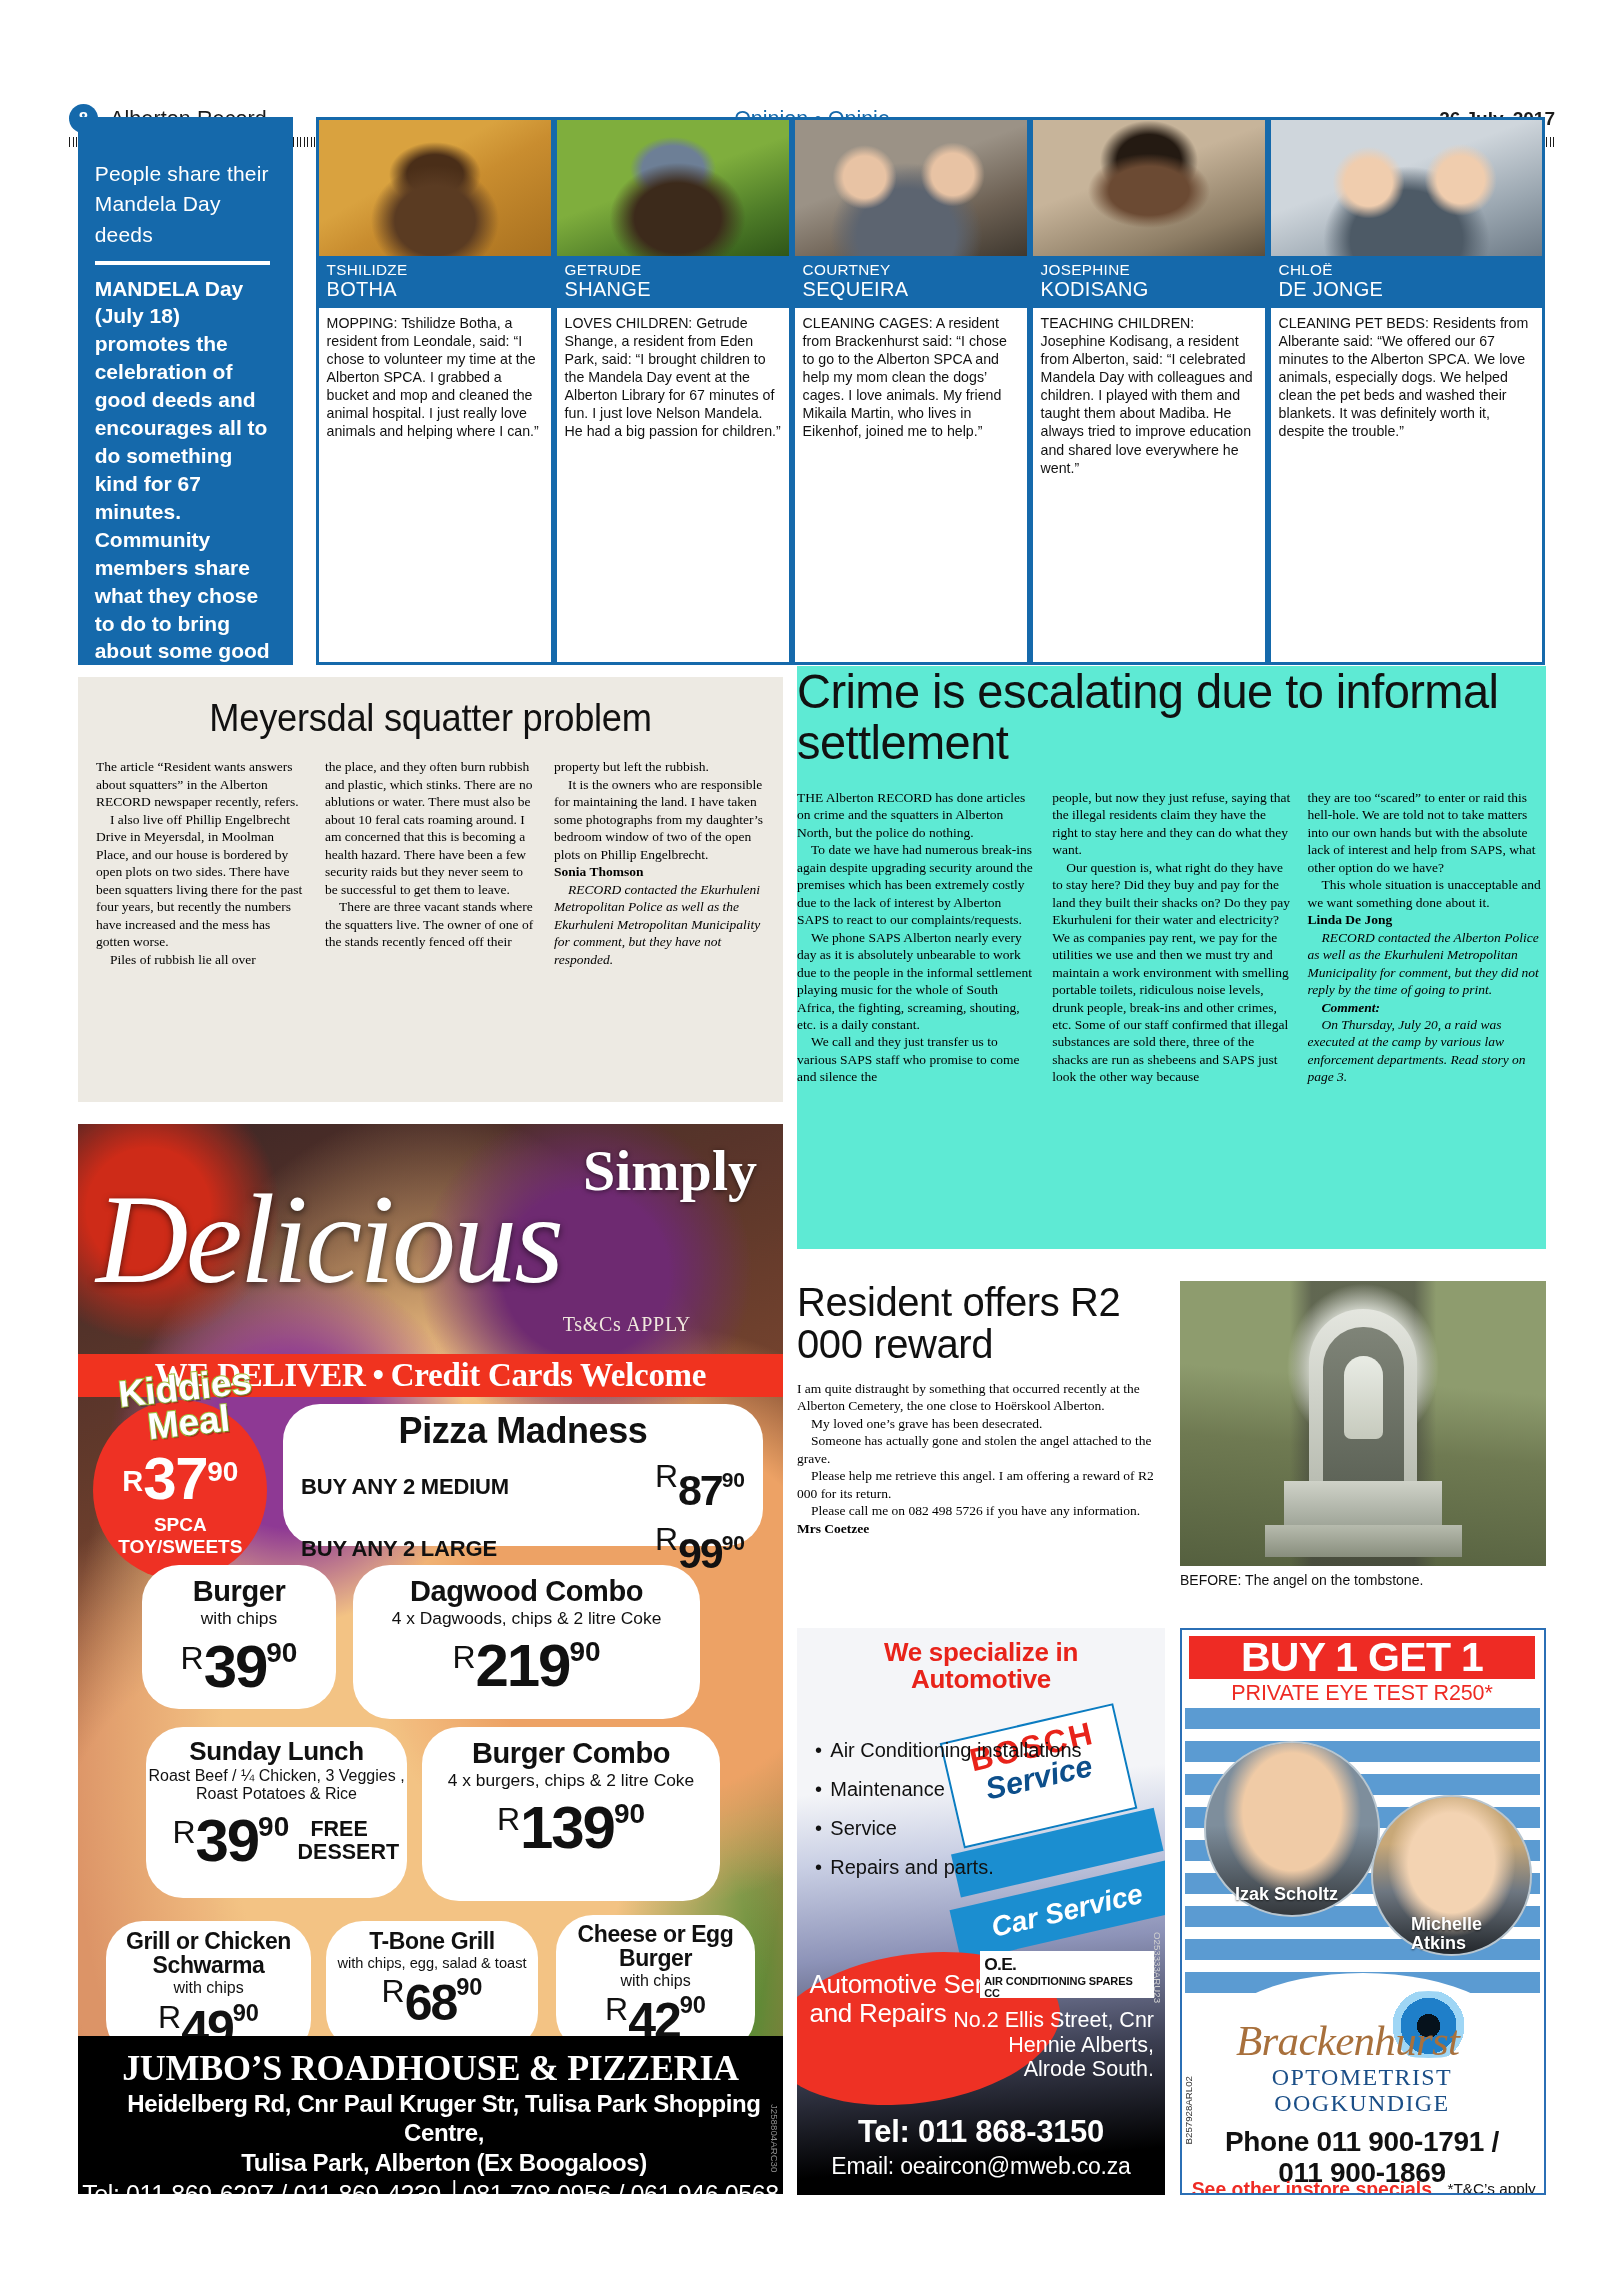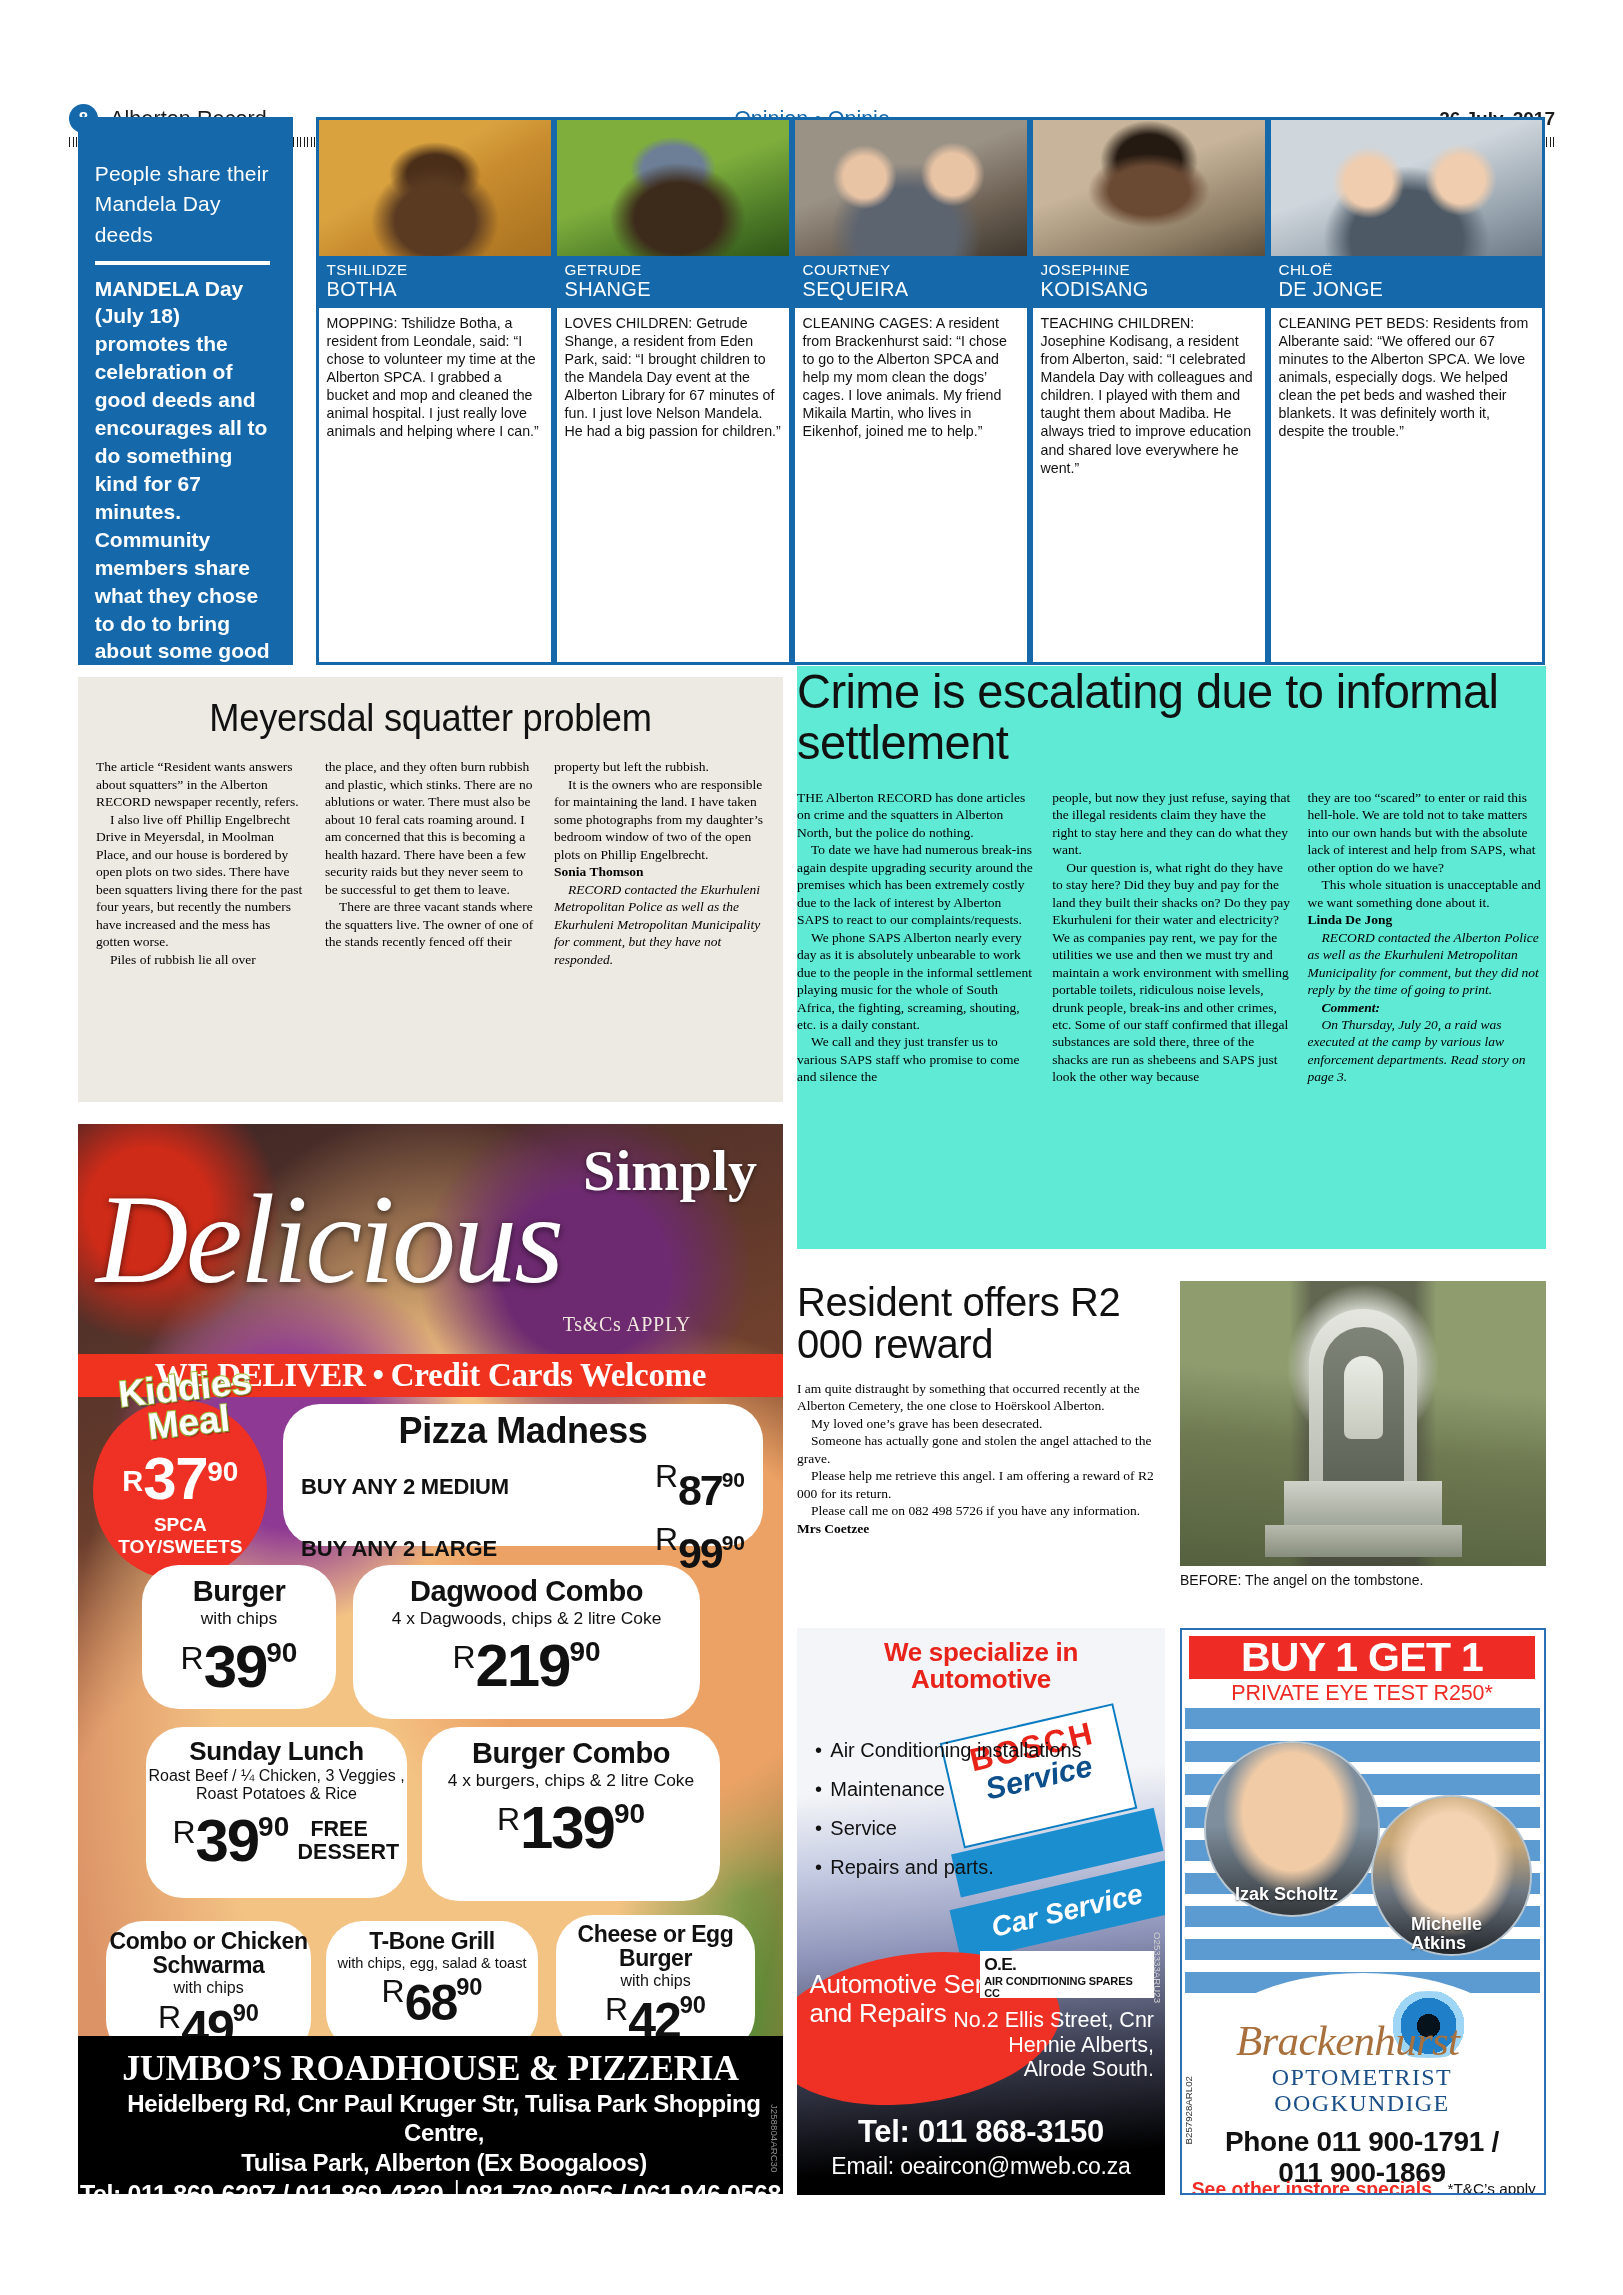--- a/index.html
+++ b/index.html
@@ -96,21 +96,21 @@
   .bub-sub{font-size:17.4px;line-height:1.15;margin-top:1.4px;}
   .pr{font-weight:bold;letter-spacing:-2.1px;}
   .pr .r{font-size:32px;font-weight:400;letter-spacing:0;vertical-align:18px;}
   .pr .n{font-size:60px;}
   .pr .c{font-size:28px;letter-spacing:0;vertical-align:25px;}
   .lineitem{display:flex;align-items:center;justify-content:space-between;padding:0 18px;font-size:22px;font-weight:bold;letter-spacing:-0.2px;}
 
   #jumbo-footer{position:absolute;left:0;bottom:0;width:705px;height:158px;background:#000;color:#fff;text-align:center;}
   #jumbo-name{font-family:"Liberation Serif",serif;font-weight:bold;font-size:36px;letter-spacing:-0.3px;padding-top:11px;}
   #jumbo-addr1,#jumbo-addr2{font-size:24px;font-weight:bold;letter-spacing:-0.4px;line-height:1.22;padding-left:27px;}
-  #jumbo-tel{font-size:25px;font-weight:bold;letter-spacing:-0.4px;padding-top:2.8px;}
+  #jumbo-tel{font-size:25px;font-weight:normal;letter-spacing:-0.4px;padding-top:2.8px;}
   .jcode{position:absolute;right:2.8px;bottom:22px;font-size:9.7px;color:#8d8d8d;writing-mode:vertical-rl;}
 
   
   #ad-auto{position:absolute;left:797px;top:1628px;width:368px;height:567px;overflow:hidden;
       background:linear-gradient(175deg,#f4f5f8 0 28%,#c9cfe4 40%,#8d93b8 56%,#3c3f52 74%,#000 92%);}
   #auto-ttl{position:absolute;left:0;top:11px;width:368px;text-align:center;color:#e8231a;font-weight:bold;
       font-size:26px;line-height:1.02;letter-spacing:-0.3px;}
   #auto-list{position:absolute;left:18px;top:111px;font-size:20px;color:#111;line-height:1.12;}
   #auto-list li{margin-bottom:16.7px;list-style:none;position:relative;}
   #auto-list li:before{content:"•";position:absolute;left:-15.3px;}
@@ -378,21 +378,21 @@
       </div>
     </div>
 
     <div class="bubble" style="left:344px;top:603px;width:298px;height:174px;padding-top:11px;">
       <div class="bub-ttl">Burger Combo</div>
       <div class="bub-sub">4 x burgers, chips &amp; 2 litre Coke</div>
       <div class="pr" style="margin-top:2.8px;"><span class="r">R</span><span class="n">139</span><span class="c">90</span></div>
     </div>
 
     <div class="bubble" style="left:28px;top:797px;width:205px;height:136px;padding-top:8.3px;">
-      <div class="bub-ttl" style="font-size:23px;">Combo or Chicken Schwarma</div>
+      <div class="bub-ttl" style="font-size:23px;">Grill or Chicken Schwarma</div>
       <div class="bub-sub" style="font-size:16px;">with chips</div>
       <div class="pr" style="margin-top:1.4px;"><span class="r">R</span><span class="n" style="font-size:50px;">49</span><span class="c" style="font-size:23.6px;">90</span></div>
     </div>
     <div class="bubble" style="left:248px;top:797px;width:212px;height:129px;padding-top:8.3px;">
       <div class="bub-ttl" style="font-size:23px;">T-Bone Grill</div>
       <div class="bub-sub" style="font-size:14.6px;">with  chips, egg, salad &amp; toast</div>
       <div class="pr" style="margin-top:1.4px;"><span class="r">R</span><span class="n" style="font-size:50px;">68</span><span class="c" style="font-size:23.6px;">90</span></div>
     </div>
     <div class="bubble" style="left:478px;top:791px;width:199px;height:137px;padding-top:7px;">
       <div class="bub-ttl" style="font-size:23px;">Cheese or Egg Burger</div>

